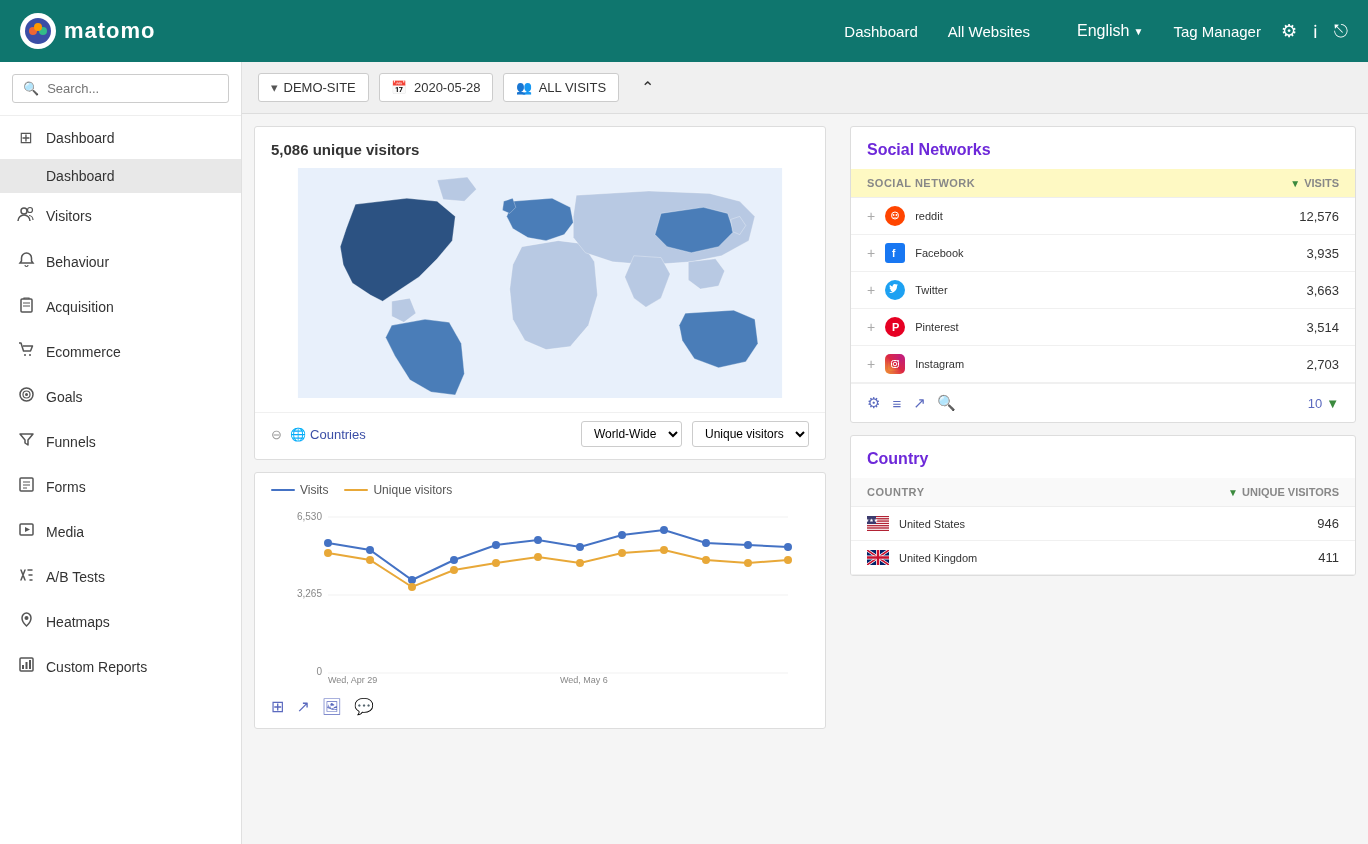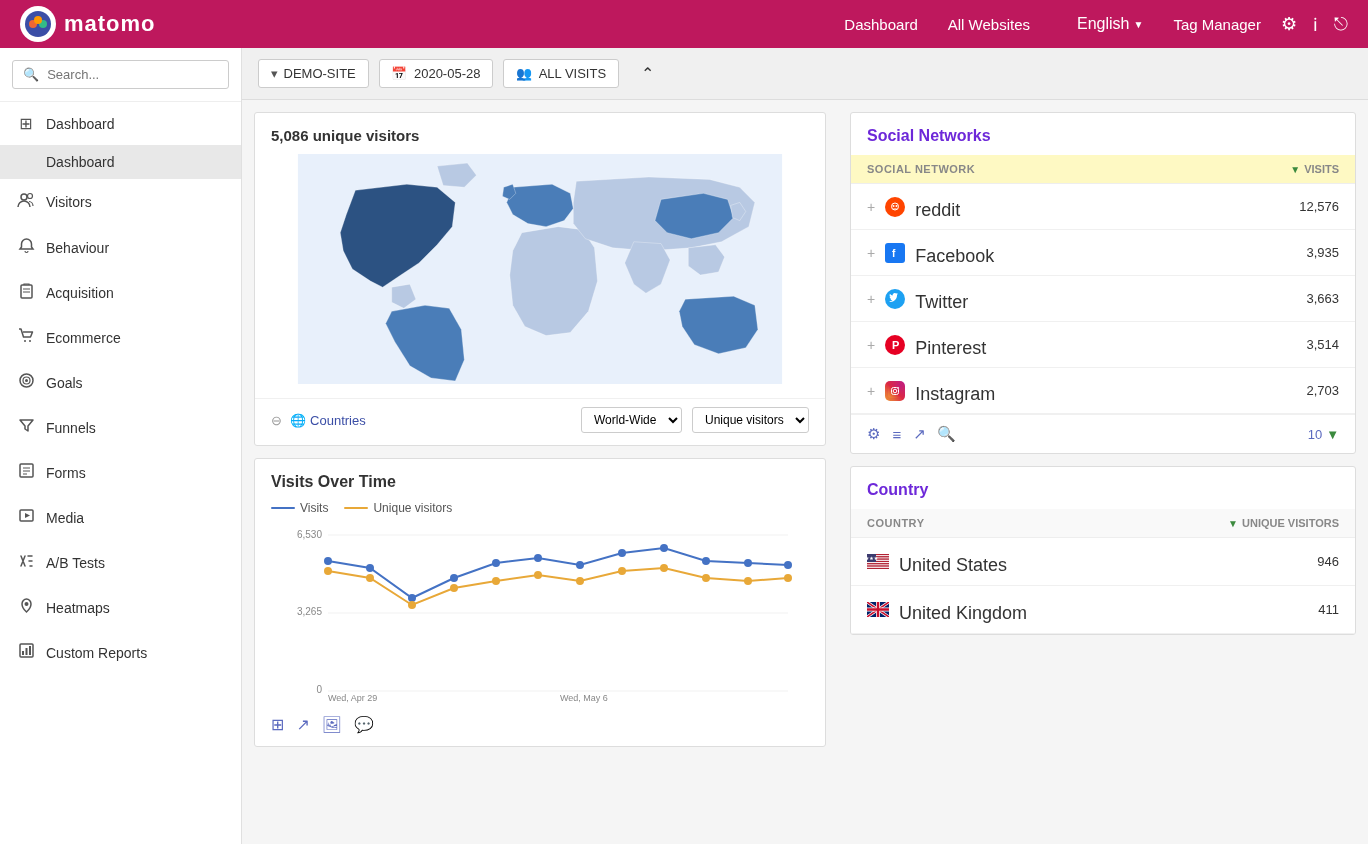--- a/index.html
+++ b/index.html
@@ -1,25 +1,25 @@
 <!DOCTYPE html>
 <html><head>
   <meta charset="utf-8">
   <style>
     * { margin: 0; padding: 0; box-sizing: border-box; }
     body { font-family: -apple-system, BlinkMacSystemFont, 'Segoe UI', Arial, sans-serif; background: #f5f5f5; display: flex; flex-direction: column; height: 844px; overflow: hidden; }
 
     
     .top-nav {
-      background: #be185d;
+      background: #0f766e;
       color: white;
       display: flex;
       align-items: center;
       padding: 0 20px;
-      height: 48px;
+      height: 62px;
       flex-shrink: 0;
     }
     .logo-area {
       display: flex;
       align-items: center;
       gap: 8px;
       margin-right: auto;
     }
     .logo-circle {
       width: 36px;
@@ -339,21 +339,21 @@
       justify-content: center;
       font-size: 12px;
       font-weight: bold;
     }
     .reddit-icon { background: #ff4500; color: white; border-radius: 50%; }
     .facebook-icon { background: #1877f2; color: white; }
     .twitter-icon { background: #1da1f2; color: white; border-radius: 50%; }
     .pinterest-icon { background: #e60023; color: white; border-radius: 50%; }
     .instagram-icon { background: linear-gradient(45deg, #f09433, #e6683c, #dc2743, #cc2366, #bc1888); color: white; border-radius: 5px; }
 
-    .row-name { font-size: 18px; color: #333; margin-top: 8px; }
+    .row-name { font-size: 11px; color: #333; }
     .row-value { font-size: 13px; color: #333; }
 
     .card-footer-icons {
       display: flex;
       align-items: center;
       gap: 12px;
       padding: 10px 16px;
       border-top: 1px solid #f0f0f0;
     }
     .footer-icon { color: #5b6abf; font-size: 15px; cursor: pointer; }
@@ -636,21 +636,20 @@
                 <option>World-Wide</option>
               </select>
               <select class="map-select">
                 <option>Unique visitors</option>
               </select>
             </div>
           </div>
         </div>
 
         <div class="card">
-          <div class="chart-title">Visits Over Time</div>
           <div class="chart-area">
             <div class="chart-legend">
               <div class="legend-item">
                 <div class="legend-dot" style="background:#4472c4;"></div>
                 <span>Visits</span>
               </div>
               <div class="legend-item">
                 <div class="legend-dot" style="background:#e8a838;"></div>
                 <span>Unique visitors</span>
               </div>

